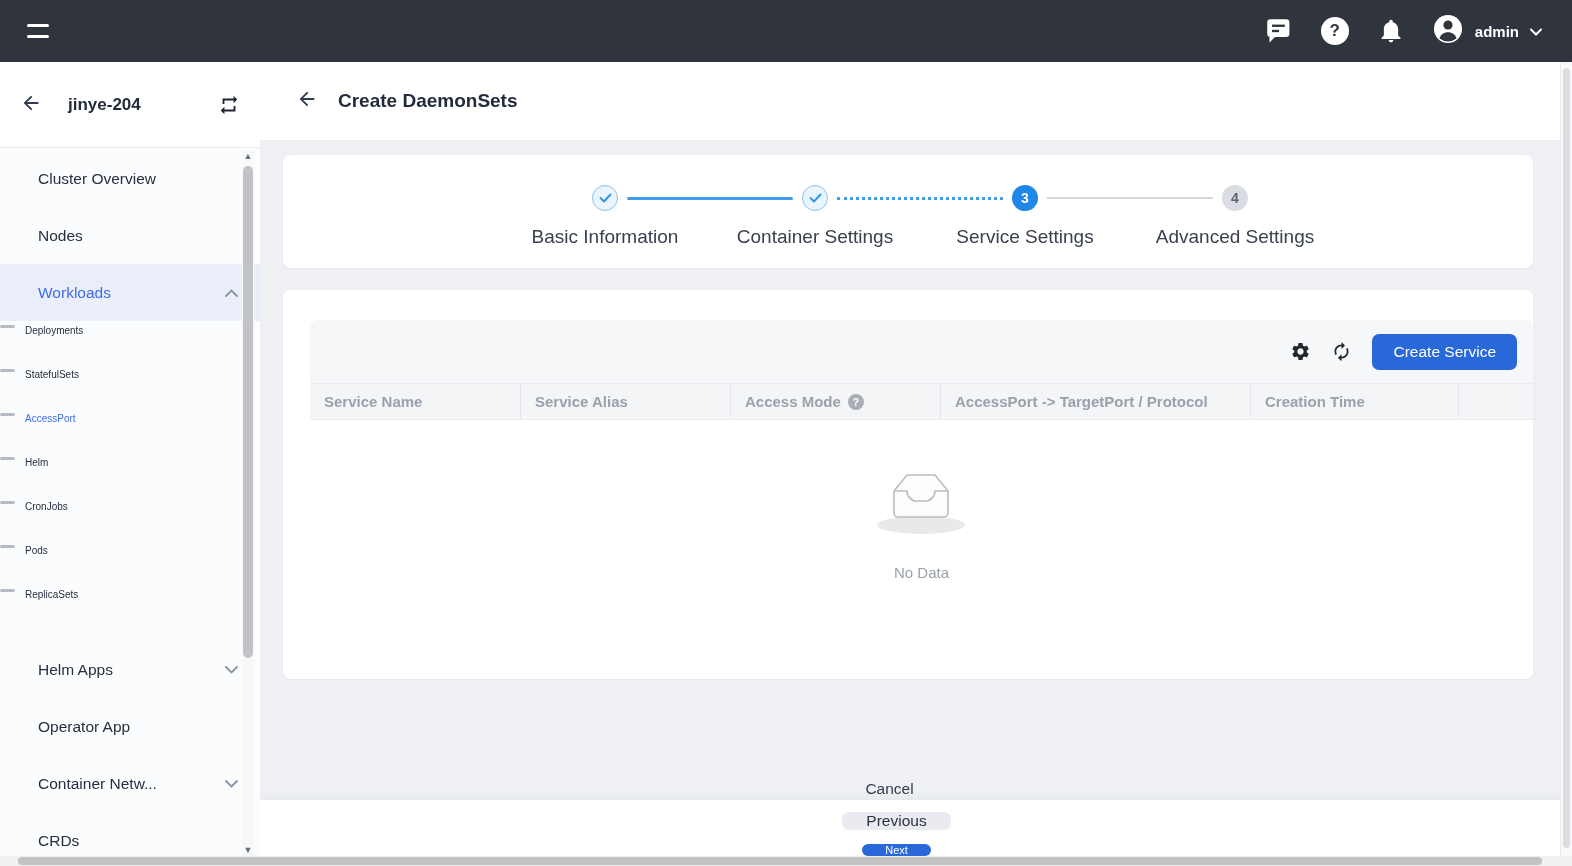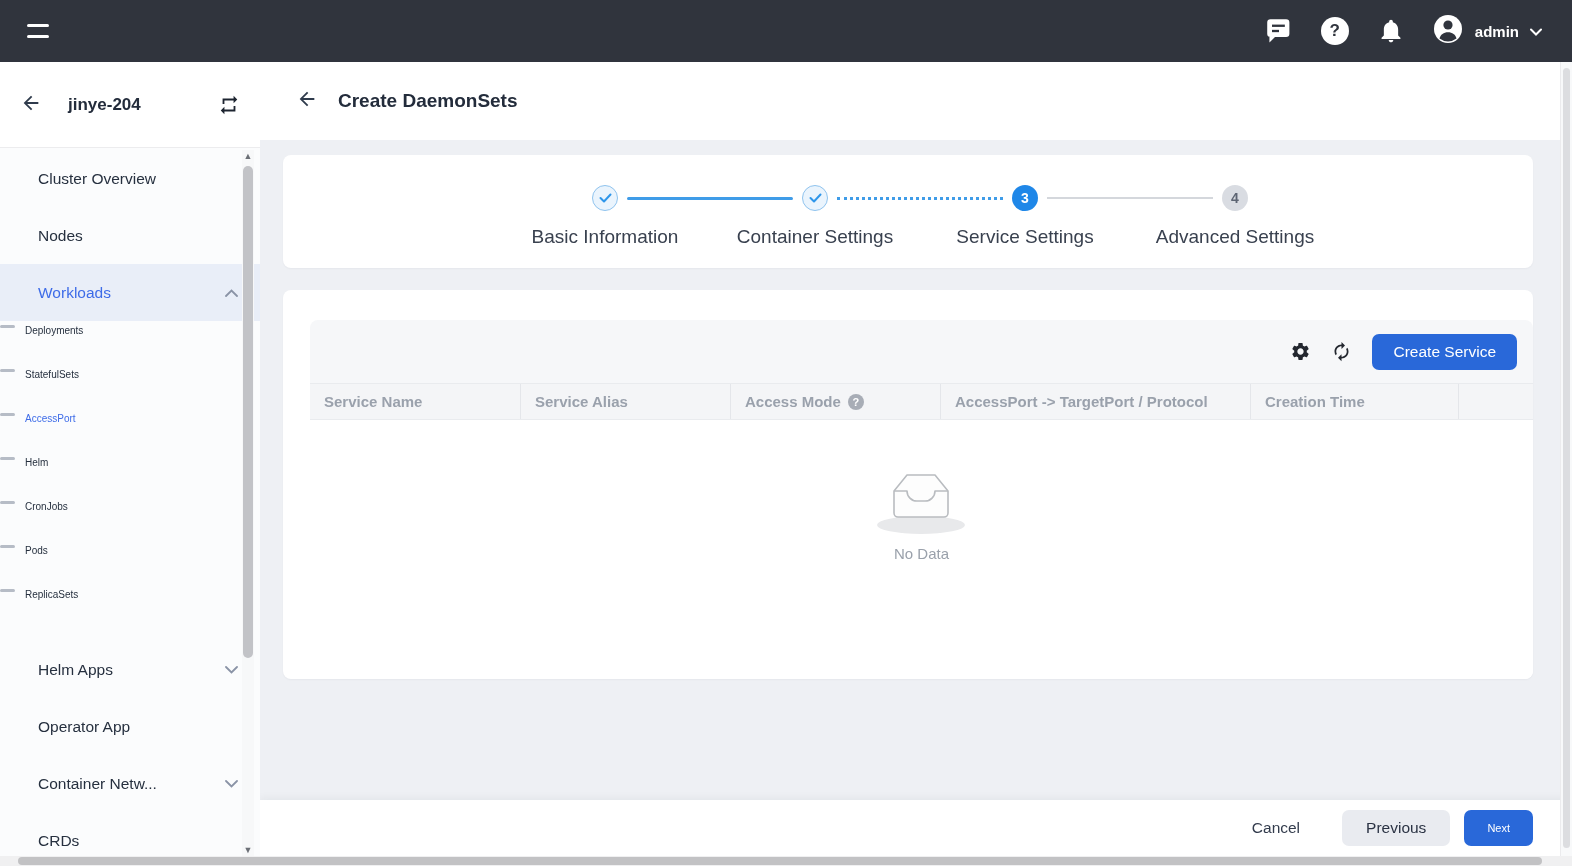--- a/index.html
+++ b/index.html
@@ -67,24 +67,24 @@
   .table-widget{margin-left:27px;margin-top:30px;width:1223px;}
   .tw-toolbar{height:63px;background:#f6f7f9;border-radius:8px 8px 0 0;display:flex;align-items:center;justify-content:flex-end;gap:20px;padding-right:16px;}
   .tool-icon{display:flex;cursor:pointer;}
   .btn{border:none;border-radius:7px;font-family:inherit;cursor:pointer;}
   .btn-primary{background:#2968d9;color:#fff;font-size:15.5px;height:36px;padding:0 21px;}
   .tw-header{display:flex;height:37px;background:#f4f5f7;border-top:1px solid #e9ebee;border-bottom:1px solid #e9ebee;}
   .th{display:flex;align-items:center;padding-left:14px;font-size:15px;font-weight:bold;color:#9aa1ac;gap:7px;}
   .th + .th{border-left:1px solid #e4e6ea;}
   .help-badge{width:16px;height:16px;border-radius:50%;background:#a8adb6;color:#fff;font-size:11px;font-weight:bold;display:flex;align-items:center;justify-content:center;}
   .tw-body{background:#fff;height:374px;display:flex;flex-direction:column;align-items:center;padding-top:44px;}
-  .empty-text{margin-top:5px;font-size:15px;color:#9aa1ab;}
-
-  
-  .footer{position:absolute;left:260px;top:800px;width:1312px;height:56px;background:#fff;box-shadow:0 -2px 8px rgba(29,35,41,.05);display:flex;align-items:center;justify-content:flex-end;padding-right:39px;gap:14px;z-index:15;}
+  .empty-text{margin-top:24px;font-size:15px;color:#9aa1ab;}
+
+  
+  .footer{position:absolute;left:260px;top:800px;width:1312px;height:56px;background:#fff;box-shadow:0 -2px 8px rgba(29,35,41,.05);display:flex;align-items:center;justify-content:flex-end;padding-right:39px;gap:14px;z-index:15;flex-direction:column;}
   .btn-text{background:transparent;color:#333c4d;font-size:15.5px;padding:0 14px;height:34px;margin-right:14px;}
   .btn-plain{background:#e9ebf0;color:#2b3344;font-size:15.5px;height:36px;padding:0 24px;}
   .btn-next{background:#2968d9;color:#fff;font-size:11px;height:36px;padding:0 23px;}
 
   
   .hscroll{position:absolute;left:0;bottom:0;width:1572px;height:10px;background:#f0f0f1;z-index:40;}
   .hscroll .thumb{position:absolute;left:18px;top:1px;height:8px;width:1524px;background:#c2c2c4;border-radius:4px;}
   .vscroll{position:absolute;right:0;top:62px;width:12px;height:794px;background:#f8f9fa;border-left:1px solid #ebebed;z-index:25;}
   .vscroll .thumb{position:absolute;left:2px;top:6px;width:7px;height:780px;background:#dcdde0;border-radius:4px;}
 </style>

